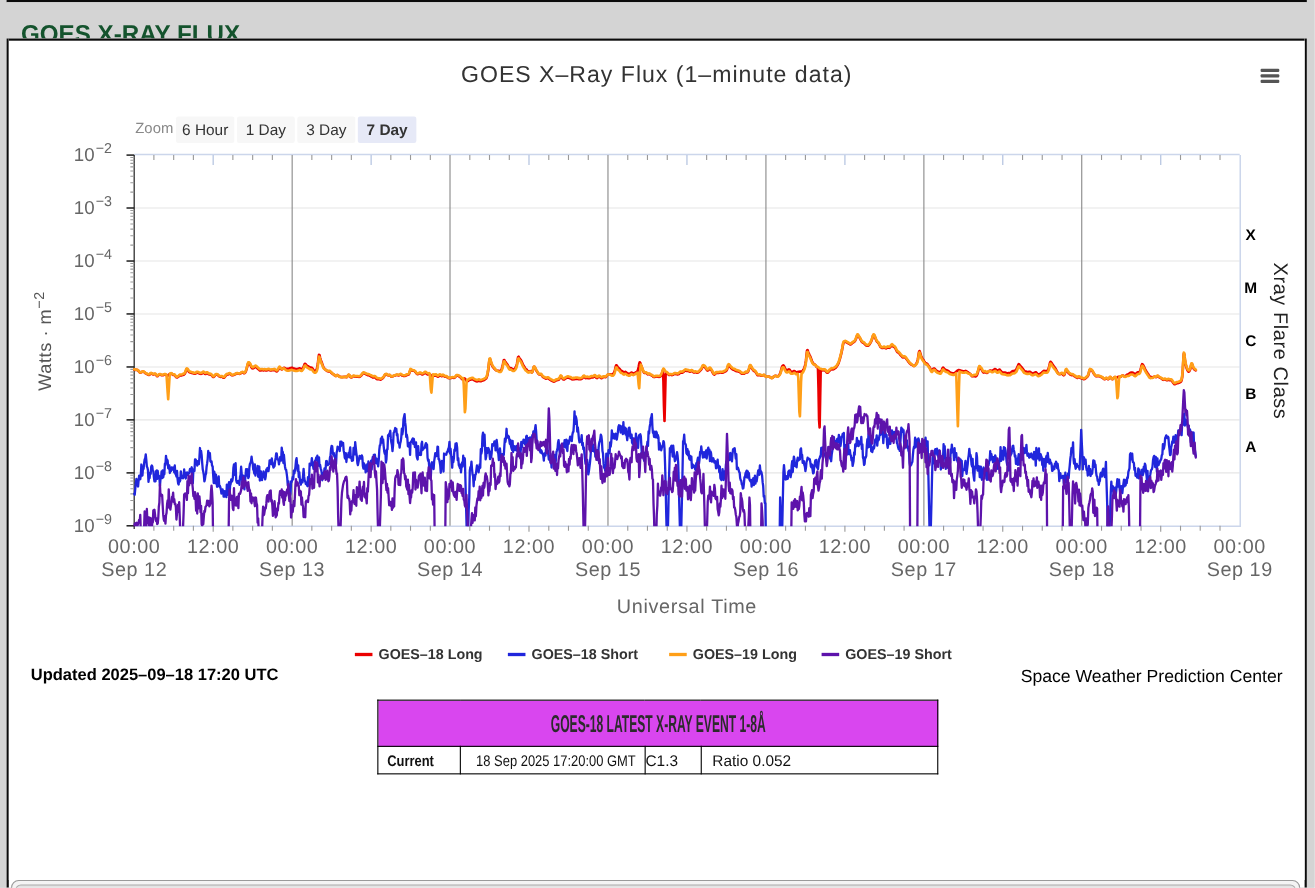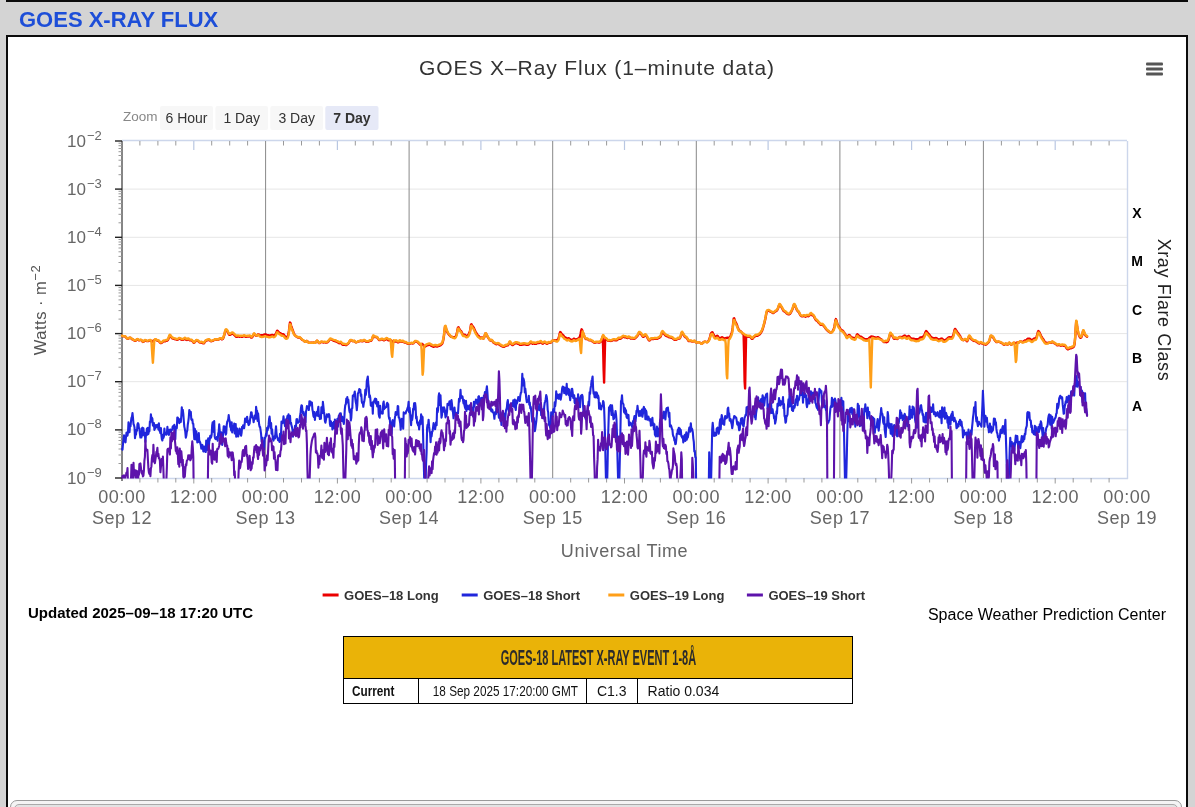--- a/index.html
+++ b/index.html
@@ -1,31 +1,31 @@
 <!DOCTYPE html>
 <html><head><meta charset="utf-8"><style>
 html,body{margin:0;padding:0;background:#d4d4d4;font-family:"Liberation Sans",sans-serif;}
 #page{position:relative;width:1195px;height:807px;overflow:hidden;}
 #wrap{position:absolute;left:6px;top:0;width:1182px;height:807px;background:#d4d4d4;}
 #topline{position:absolute;left:0;top:0;width:100%;height:2px;background:#0b0b0b;}
 #acchead{position:absolute;left:0;top:2px;width:100%;height:33px;background:#d4d4d4;}
-#acchead span{position:absolute;left:13px;top:5px;font-size:22px;font-weight:bold;color:#1d4ed8;}
+#acchead span{position:absolute;left:13px;top:16px;font-size:22px;font-weight:bold;color:#14532d;}
 #lower{position:absolute;left:0;top:35px;width:1178px;height:772px;border-left:2px solid #0b0b0b;border-right:2px solid #0b0b0b;background:#fff;}
 #panel{position:absolute;left:0;top:0;width:100%;height:763px;background:#fff;border-top:2px solid #0b0b0b;}
 #nexthead{position:absolute;left:2px;top:764.5px;width:1170px;height:30px;border:1px solid #9a9a9a;border-radius:7px 7px 0 0;background:#f4f4f4;}
 #nexthead .inner{position:absolute;left:3px;top:3px;right:3px;height:24px;border:1px solid #aaa;border-radius:5px 5px 0 0;background:#e3e3e3;}
 svg.overlay{position:absolute;left:0;top:0;}
 table.evt{position:absolute;left:343px;top:636px;width:510px;border-collapse:collapse;table-layout:fixed;background:#fff;font-family:"Liberation Sans",sans-serif;}
 table.evt td,table.evt th{border:1px solid #000;font-size:14px;color:#111;padding:0;white-space:nowrap;overflow:visible;}
-table.evt th{background:#eab308;height:41px;margin-left:12px;}
+table.evt th{background:#d946ef;height:41px;margin-left:12px;}
 .cond{display:inline-block;transform:scaleX(0.5);transform-origin:center;font-size:22px;font-weight:bold;color:#2b2b2b;white-space:nowrap;}
 .nar{display:inline-block;transform:scaleX(0.84);white-space:nowrap;}
 table.evt td.lab .nar{transform-origin:left;font-weight:bold;}
 table.evt td.lab{padding-left:8px;}
-table.evt td.ctr{text-align:center;}
+table.evt td.ctr{text-align:left;}
 table.evt td.cmt{padding-left:10px;}
 sup{font-size:10px;}
 </style></head><body>
 <div id="page">
 <div id="wrap">
  <div id="topline"></div>
  <div id="acchead">
         <span>GOES X-RAY FLUX</span>
       </div>
  <div id="lower">
@@ -164,17 +164,17 @@
         <col style="width:212px">
       </colgroup>
 <tbody>
         <tr>
           <th colspan="4"><span class="cond">GOES-18 LATEST X-RAY EVENT 1-8Å</span></th>
         </tr>
 <tr style="height:25px">
           <td class="lab"><span class="nar">Current</span></td>
           <td class="ctr"><span class="nar">18 Sep 2025 17:20:00 GMT</span></td>
           <td class="ctr">C1.3</td>
-          <td class="cmt">Ratio 0.034</td>
+          <td class="cmt">Ratio 0.052</td>
         </tr>
 </tbody>
     </table>
 </div>
 
 </body></html>

